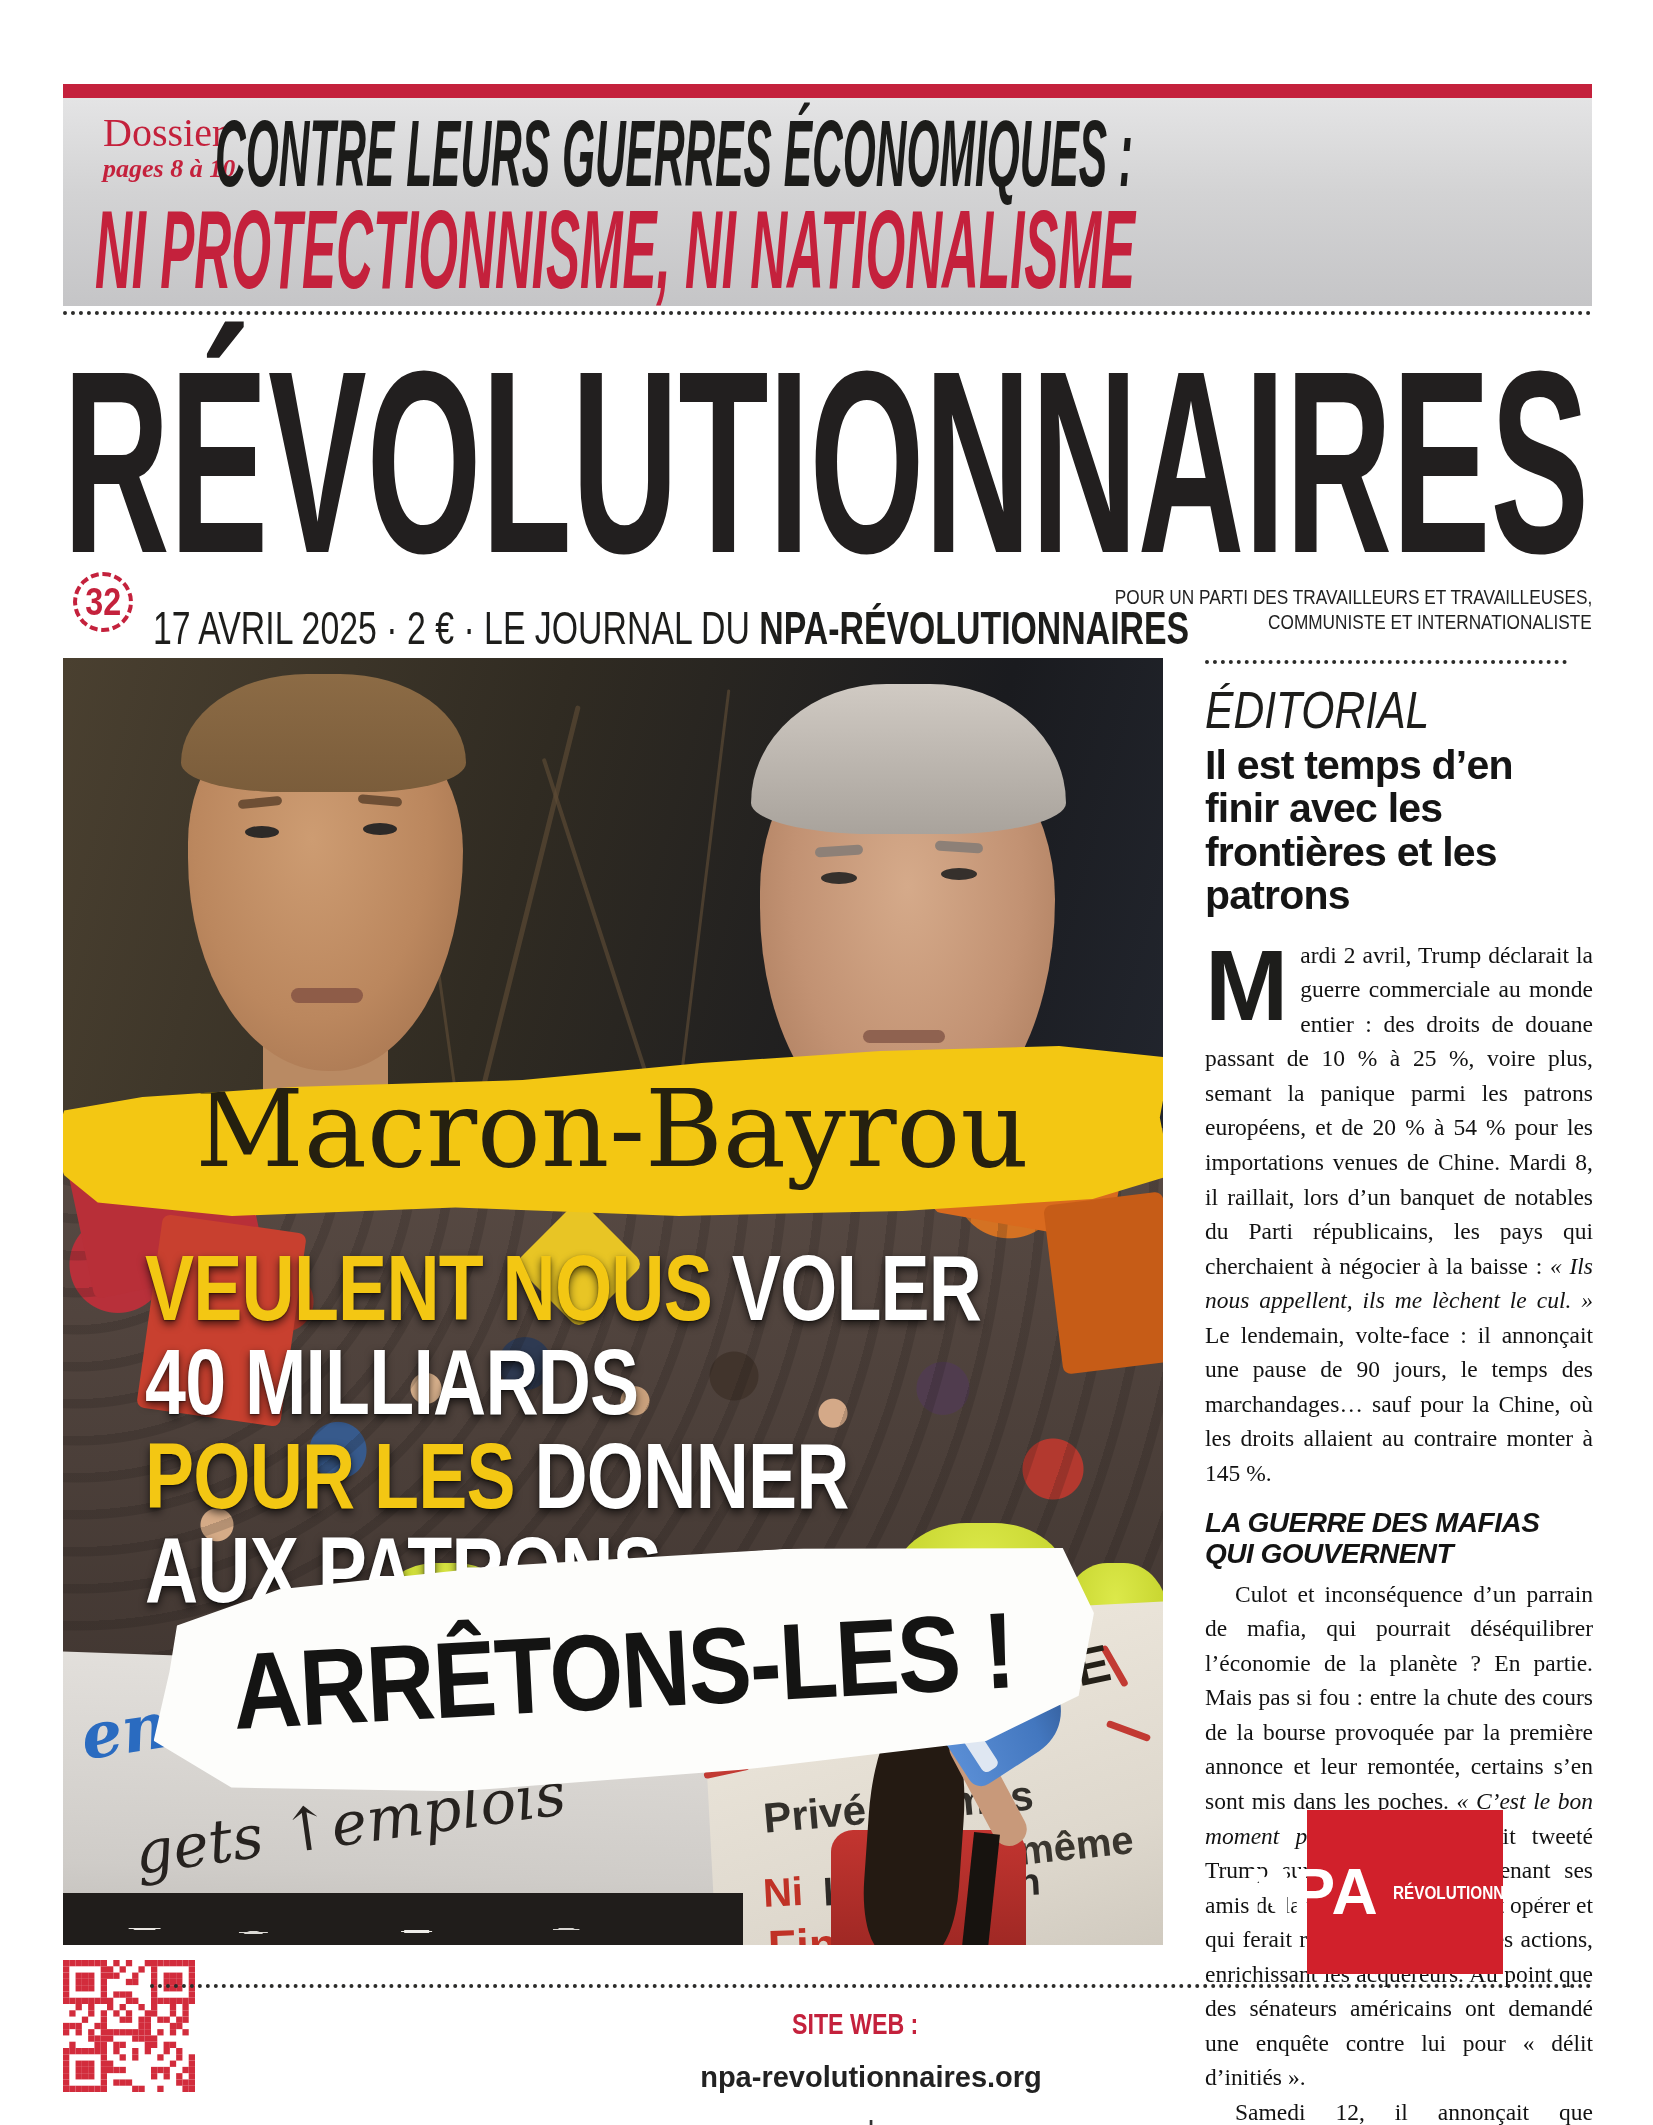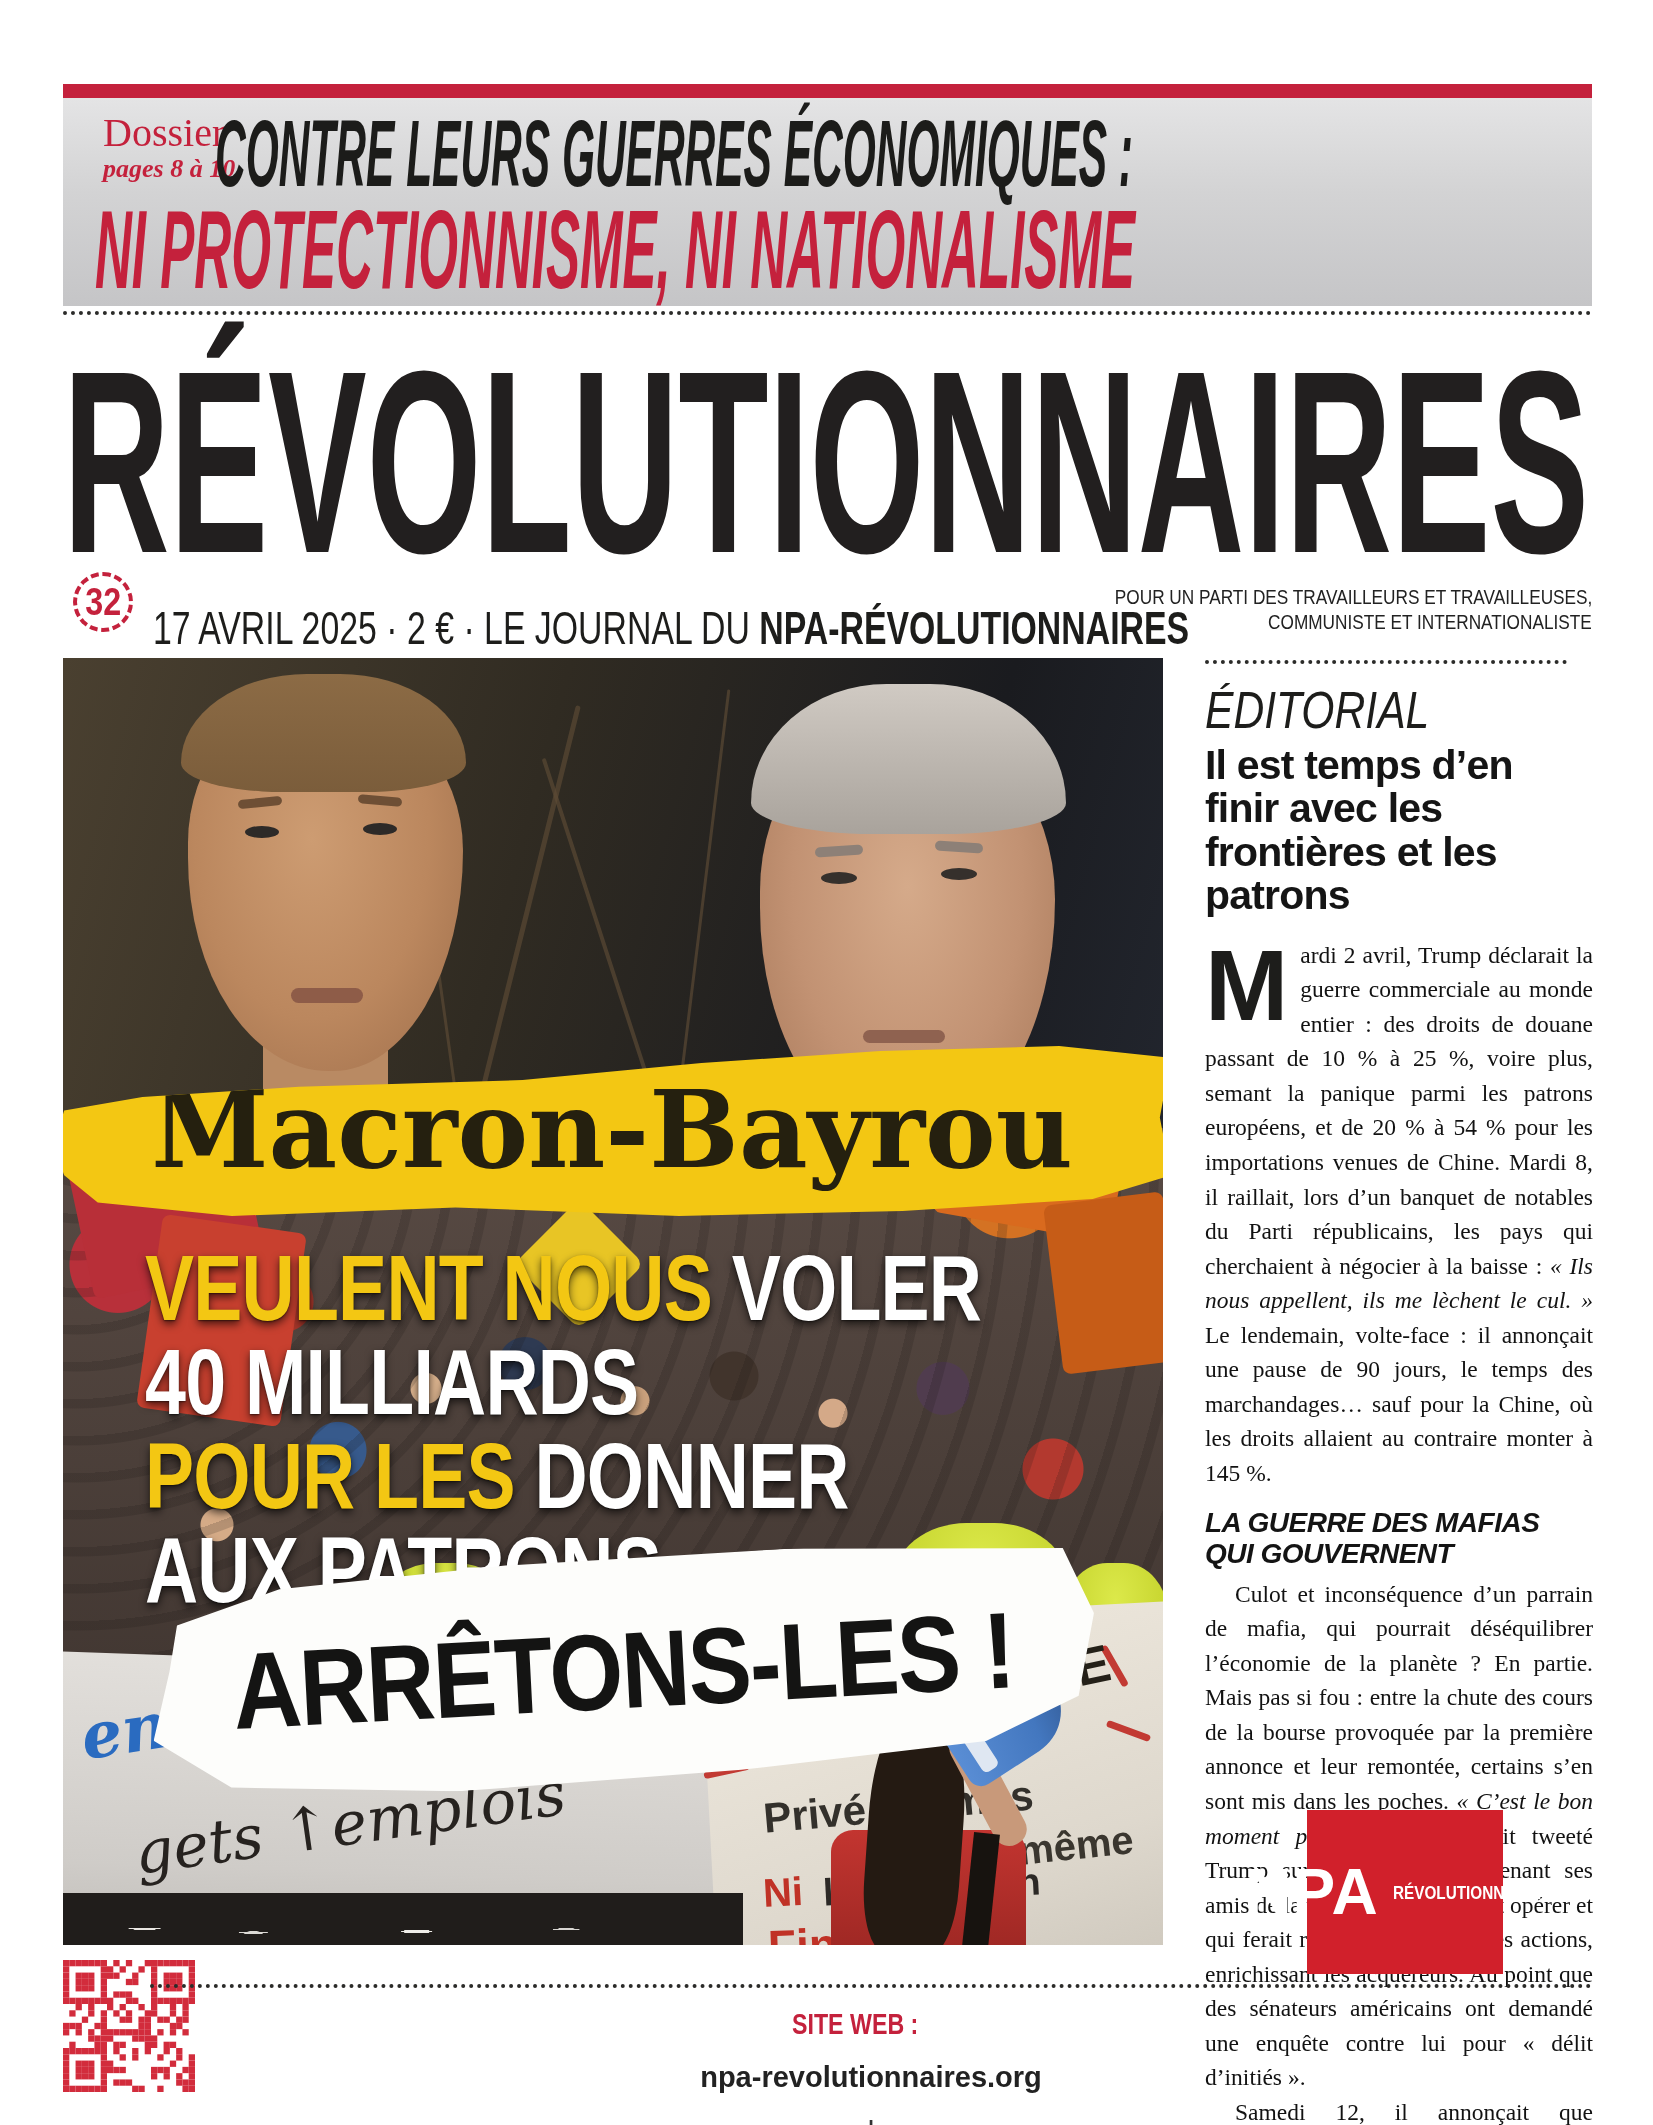--- a/index.html
+++ b/index.html
@@ -157,21 +157,21 @@
     border-radius:16px; transform:rotate(-28deg); z-index:5; }
   .megaphone { position:absolute; left:878px; top:1012px; width:122px; height:96px;
     background:linear-gradient(100deg,#5c90d7 0%,#4377bf 70%,#355f9c 100%);
     border-radius:12px 42px 48px 14px; transform:rotate(-33deg); z-index:6; }
   .mega-band { position:absolute; left:16px; top:10px; width:18px; height:76px; background:#dfe7f2; border-radius:6px; }
 
   
   .sticker-yellow { position:absolute; left:-10px; top:388px; width:1118px; height:170px; background:var(--yellow);
     clip-path:polygon(0% 58%,1% 38%,8% 30%,22% 24%,42% 20%,58% 10%,74% 3%,90% 0%,100% 7%,99% 42%,100% 76%,93% 90%,
       76% 97%,56% 100%,36% 95%,16% 100%,4% 92%,1% 76%);
-    display:flex; align-items:center; justify-content:center; z-index:7;font-weight:bold; }
+    display:flex; align-items:center; justify-content:center; z-index:7; }
   .sticker-yellow-text { font-family:"DejaVu Serif", serif; font-size:106px; color:#25200f; padding-bottom:4px; }
 
   
   .cover-headline { position:absolute; left:82px; top:578px; z-index:7; }
   .hl-line { height:94px; }
   .hl-line .cx { --sx:.8; font-size:92px; font-weight:800; letter-spacing:-1px;
     text-shadow:0 4px 9px rgba(0,0,0,.65), 0 1px 2px rgba(0,0,0,.5); }
   .seg-y { color:var(--yellow); }
   .seg-w { color:#ffffff; }
 

